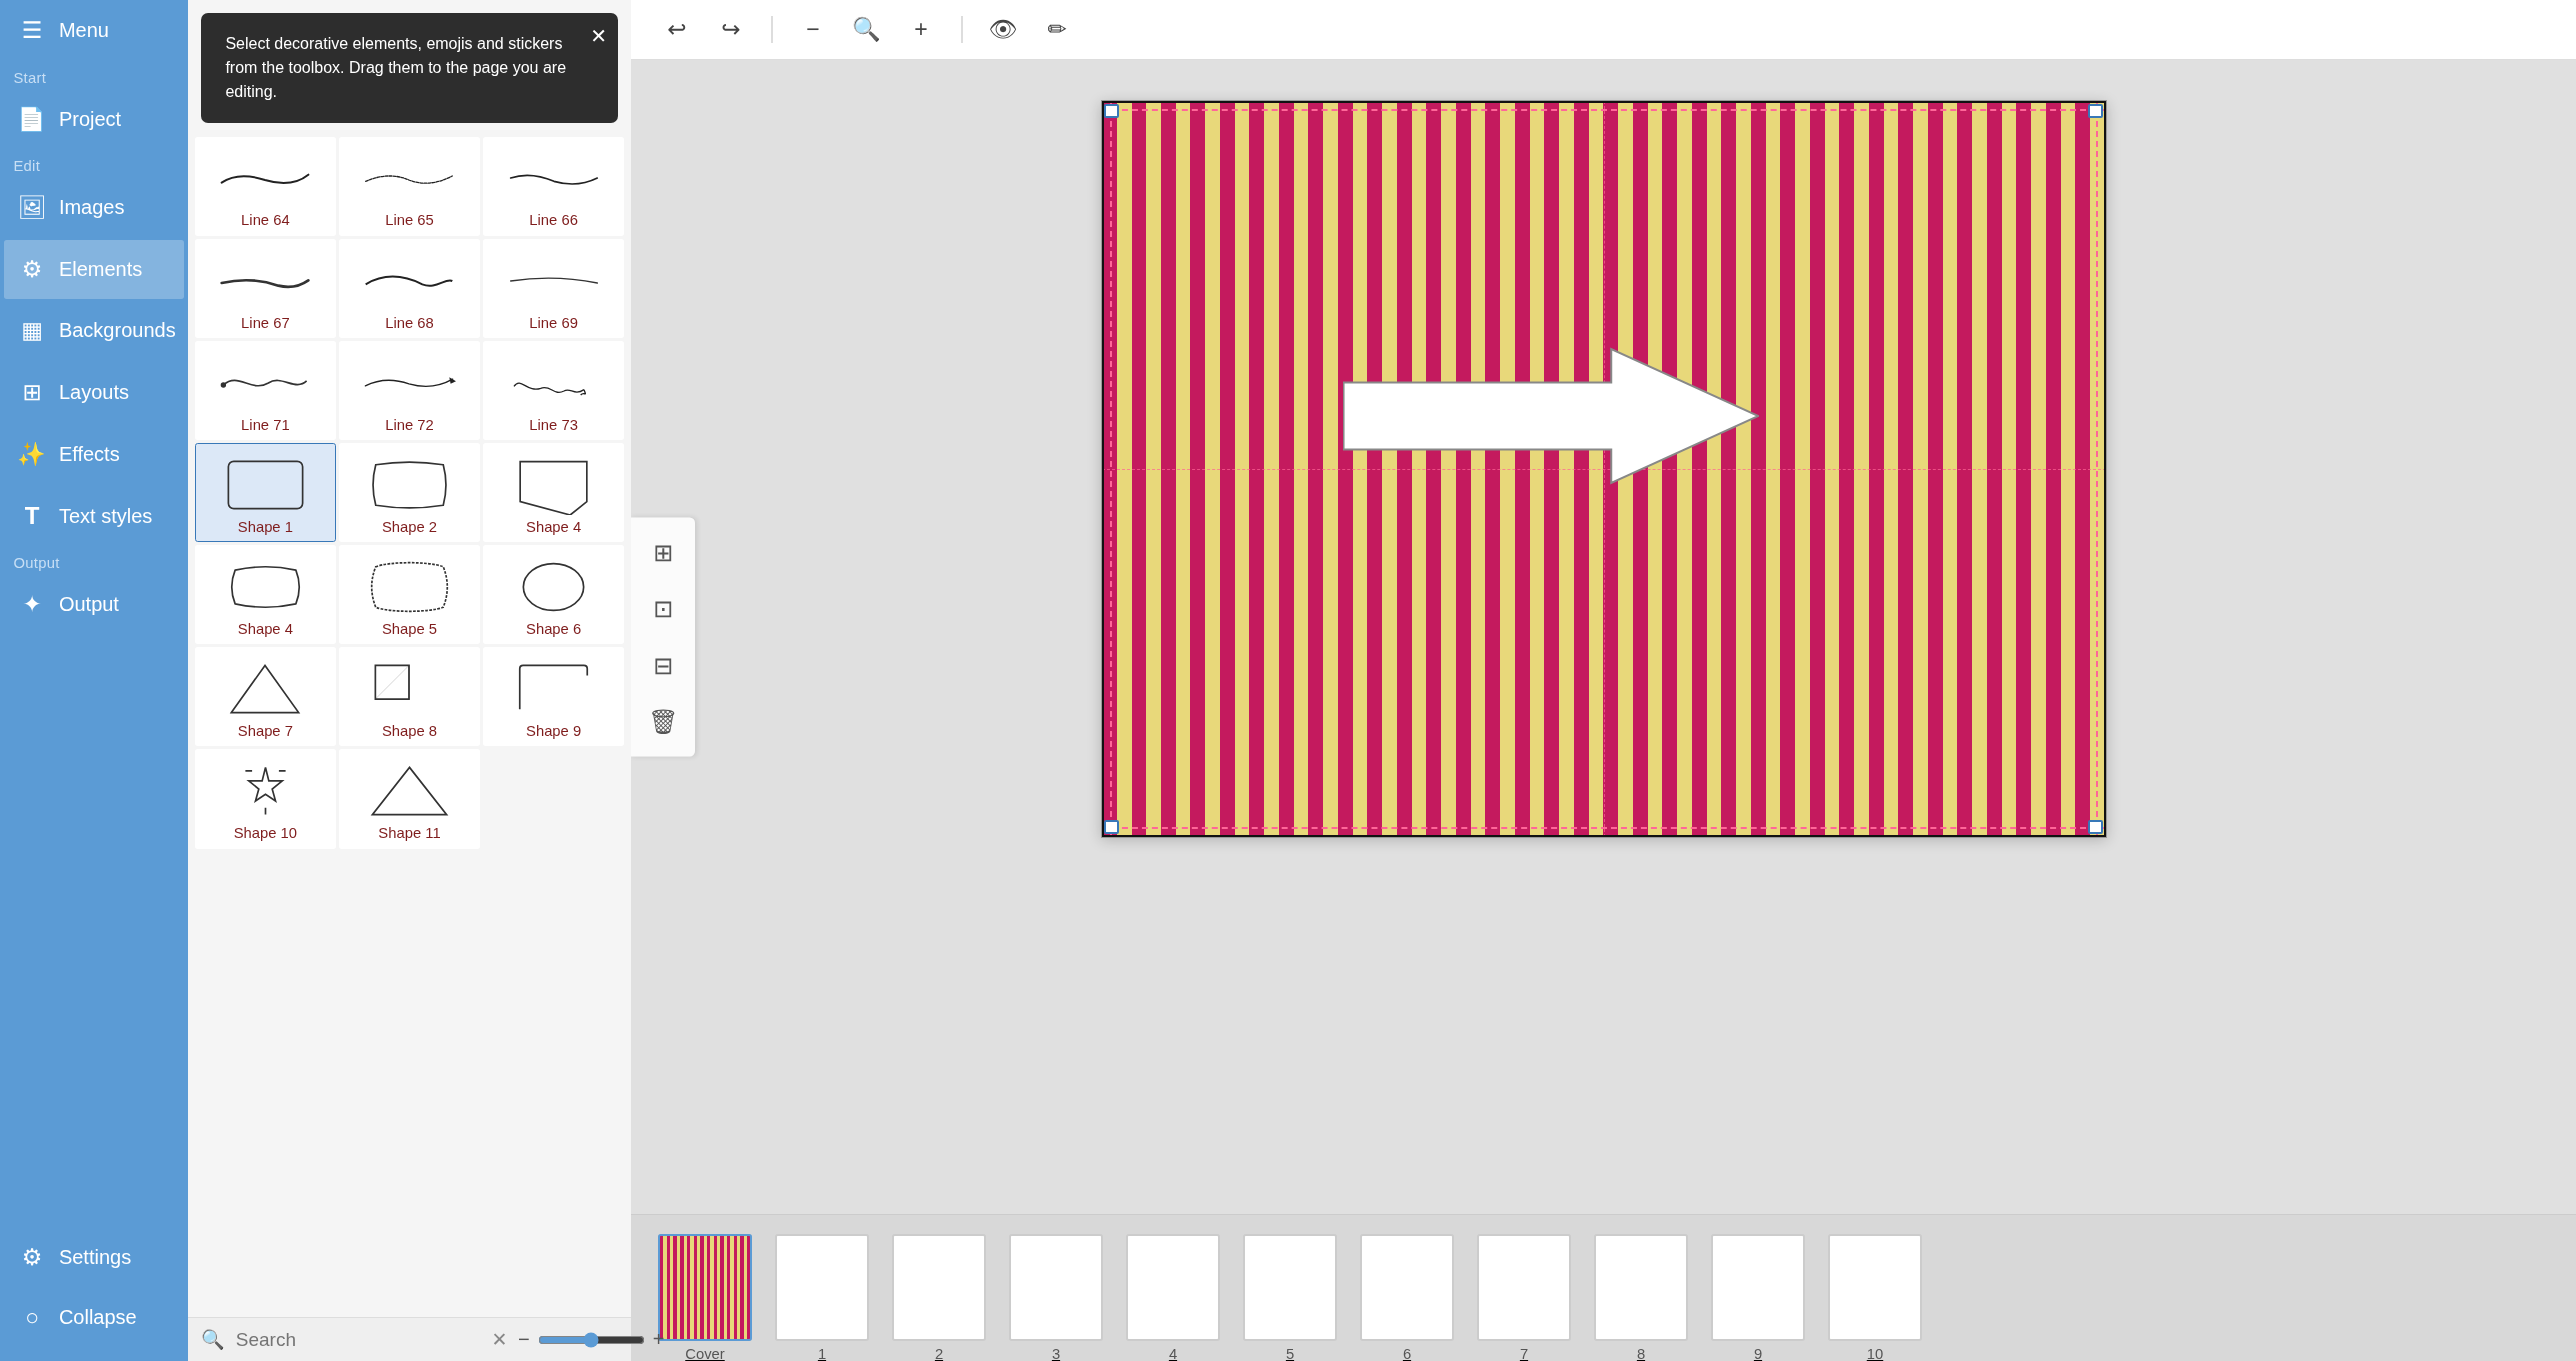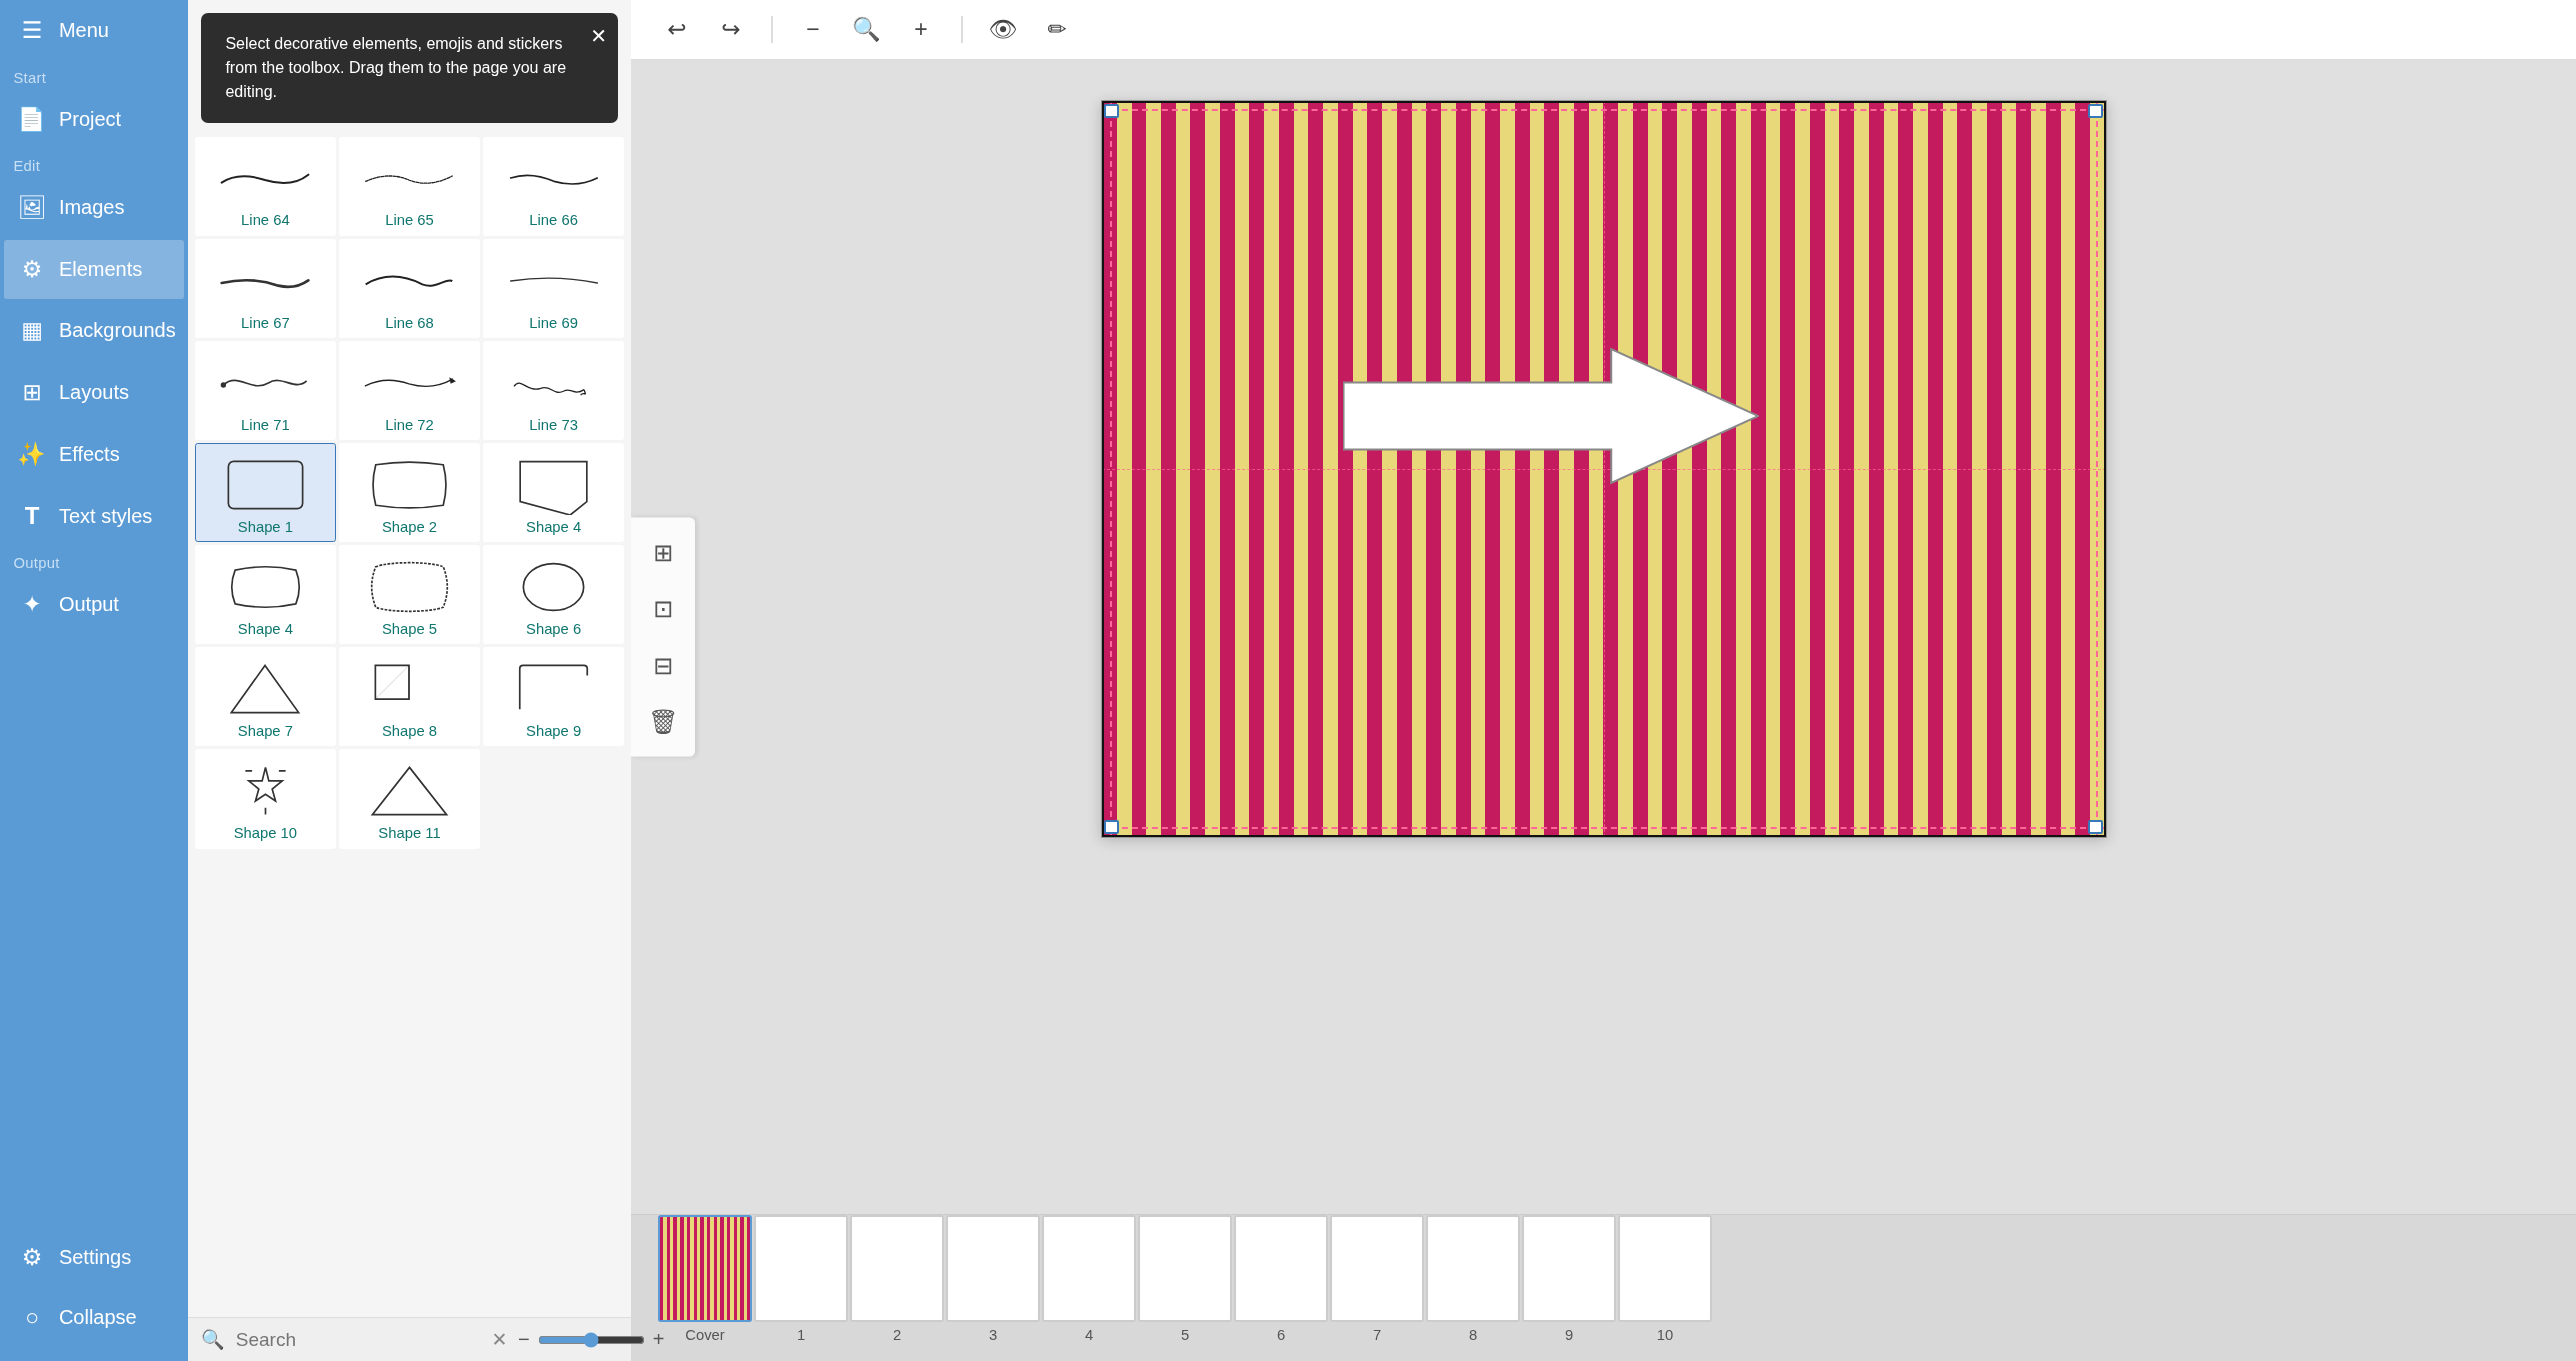--- a/index.html
+++ b/index.html
@@ -104,21 +104,21 @@
     .element-item.selected { border-color: #3878b8; background: #dce8f7; align-items: center; }
     .element-img {
       width: 101px;
       height: 60px;
       display: flex;
       align-items: center;
       justify-content: center;
     }
     .element-label {
       font-size: 14.8px;
-      color: #0f766e;
+      color: #7f1d1d;
       margin-top: 4px;
       text-align: center;
     }
 
     
     .panel-search {
       display: flex;
       align-items: center;
       padding: 10.7px 13.4px;
       background: #efefef;
@@ -272,24 +272,25 @@
       font-size: 24px;
       color: #555;
     }
 
     
     #page-strip {
       height: 148px;
       background: #d8d8d8;
       border-top: 0.7px solid #ccc;
       display: flex;
-      align-items: flex-start;
+      align-items: flex-end;
       padding: 0 27px;
-      gap: 2px;
+      gap: 23px;
       overflow-x: auto;
+      text-decoration: underline;
     }
     .page-thumb {
       flex-shrink: 0;
       display: flex;
       flex-direction: column;
       align-items: center;
       gap: 5.4px;
       cursor: pointer;
     }
     .page-thumb-img {

